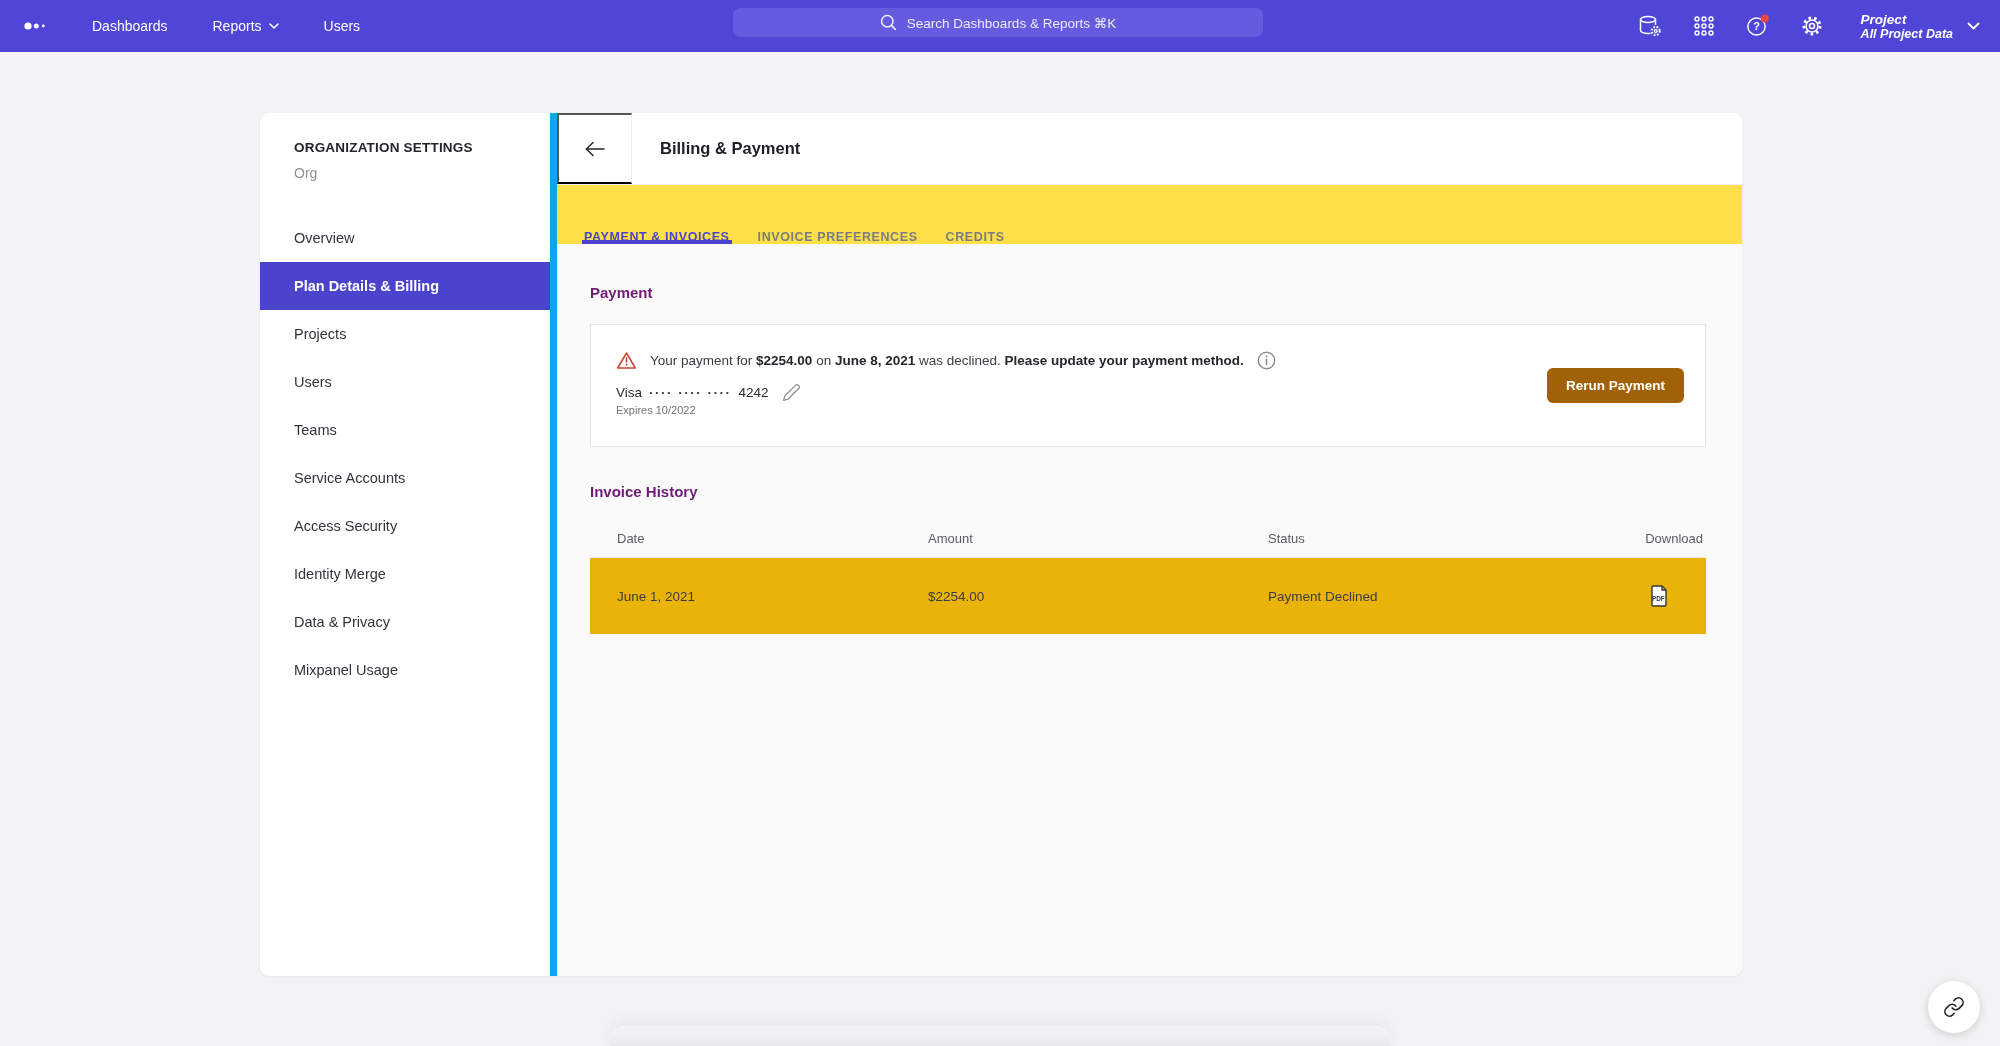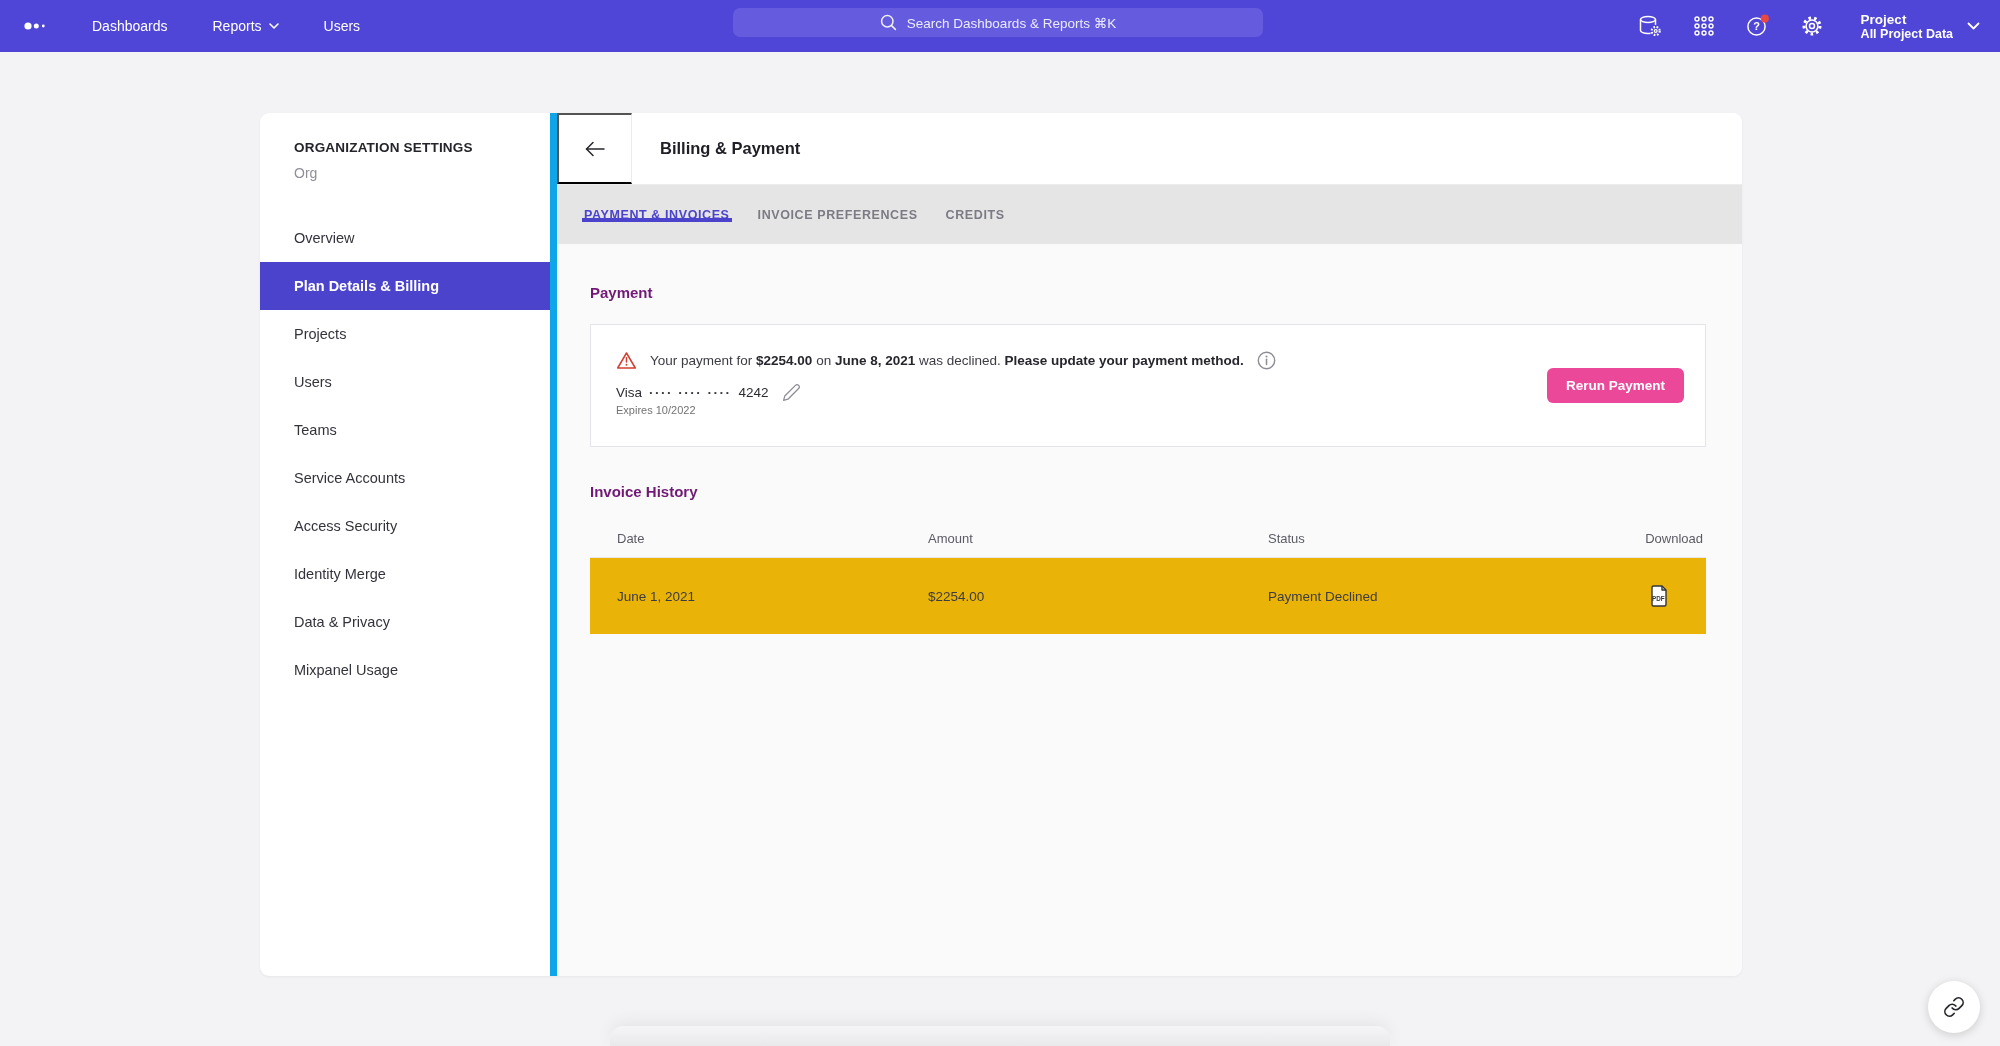--- a/index.html
+++ b/index.html
@@ -24,21 +24,21 @@
     display:flex; align-items:center; gap:7px; cursor:pointer; white-space:nowrap;
   }
   .search-pill {
     position:absolute; left:733px; top:8px; width:530px; height:29px;
     background:#645bdf; border-radius:7px;
     display:flex; align-items:center; justify-content:center; gap:10px;
     color:rgba(255,255,255,0.88); font-size:13.5px; cursor:text;
   }
   .nav-right { position:absolute; right:0; top:0; height:52px; display:flex; align-items:center; padding-right:20px; }
   .icon-btn { width:26px; margin-right:28px; display:flex; justify-content:center; align-items:center; cursor:pointer; }
-  .project-switcher { display:flex; align-items:center; margin-left:8px; cursor:pointer; }
+  .project-switcher { display:flex; align-items:center; margin-left:8px; cursor:pointer;font-style:italic; }
   .project-text { text-align:left; margin-right:14px; }
   .project-label { font-size:13.5px; font-weight:700; line-height:15px; }
   .project-value { font-size:12.5px; font-weight:600; line-height:14px; }
 
   
   .panel {
     position:absolute; left:260px; top:113px; width:1482px; height:863px;
     background:#fff; border-radius:9px; box-shadow:0 1px 3px rgba(0,0,0,0.05);
     display:flex;
   }
@@ -56,21 +56,21 @@
 
   
   .main { flex:1; display:flex; flex-direction:column; border-radius:0 9px 9px 0; overflow:hidden; }
   .main-header { height:72px; display:flex; align-items:center; border-bottom:1px solid #ececef; background:#fff; flex-shrink:0; }
   .back-btn {
     width:75px; height:100%; display:flex; align-items:center; justify-content:center;
     border-right:1px solid #ececef; cursor:pointer; background:none;
   }
   .main-title { margin-left:28px; font-size:16.5px; font-weight:700; color:#1f1f26; }
 
-  .tabs { height:59px; display:flex; align-items:center; padding-left:25px; background:#e5e5e5; flex-shrink:0; }
+  .tabs { height:59px; display:flex; align-items:flex-end; padding-left:25px; background:#fde047; flex-shrink:0; }
   .tab {
     display:flex; align-items:center; margin-right:24px; padding:0 2px;
     font-size:12.5px; font-weight:700; letter-spacing:0.6px; color:#7b7b85;
     position:relative; cursor:pointer; white-space:nowrap;
   }
   .tab.active { color:#4c43cd; }
   .tab.active::after { content:""; position:absolute; left:0; right:0; bottom:0; height:4px; background:#4c43cd; }
 
   .content { flex:1; background:#fafafb; padding:0 36px 0 33px; }
   .section-heading { font-size:15px; font-weight:700; color:#701a75; }
@@ -84,21 +84,21 @@
     padding:26px 0 0 25px;
   }
   .alert-row { display:flex; align-items:center; gap:13px; font-size:13.5px; color:#3c3c44; }
   .alert-text b { color:#26262d; }
   .card-row { margin-top:13px; display:flex; align-items:center; font-size:13.5px; color:#2c2c33; }
   .card-mask { letter-spacing:1.5px; font-weight:700; color:#3a3a42; margin:0 7px 0 7px; }
   .edit-btn { margin-left:13px; display:flex; align-items:center; cursor:pointer; background:none; border:none; }
   .expires { margin-top:2px; font-size:11px; color:#737373; }
   .rerun-btn {
     position:absolute; right:21px; top:43px; height:35px; padding:0 19px;
-    background:#ec4899; color:#fff; font-size:13.5px; font-weight:700;
+    background:#a16207; color:#fff; font-size:13.5px; font-weight:700;
     border:none; border-radius:6px; cursor:pointer;
   }
 
   
   .inv-table { margin-top:19px; }
   .inv-head {
     display:flex; height:39px; align-items:center;
     border-bottom:1px solid #e7e7ea; font-size:13px; color:#5b5b64;
   }
   .inv-row { display:flex; height:76px; align-items:center; background:#eab308; font-size:13.5px; color:#3c3c44; }

